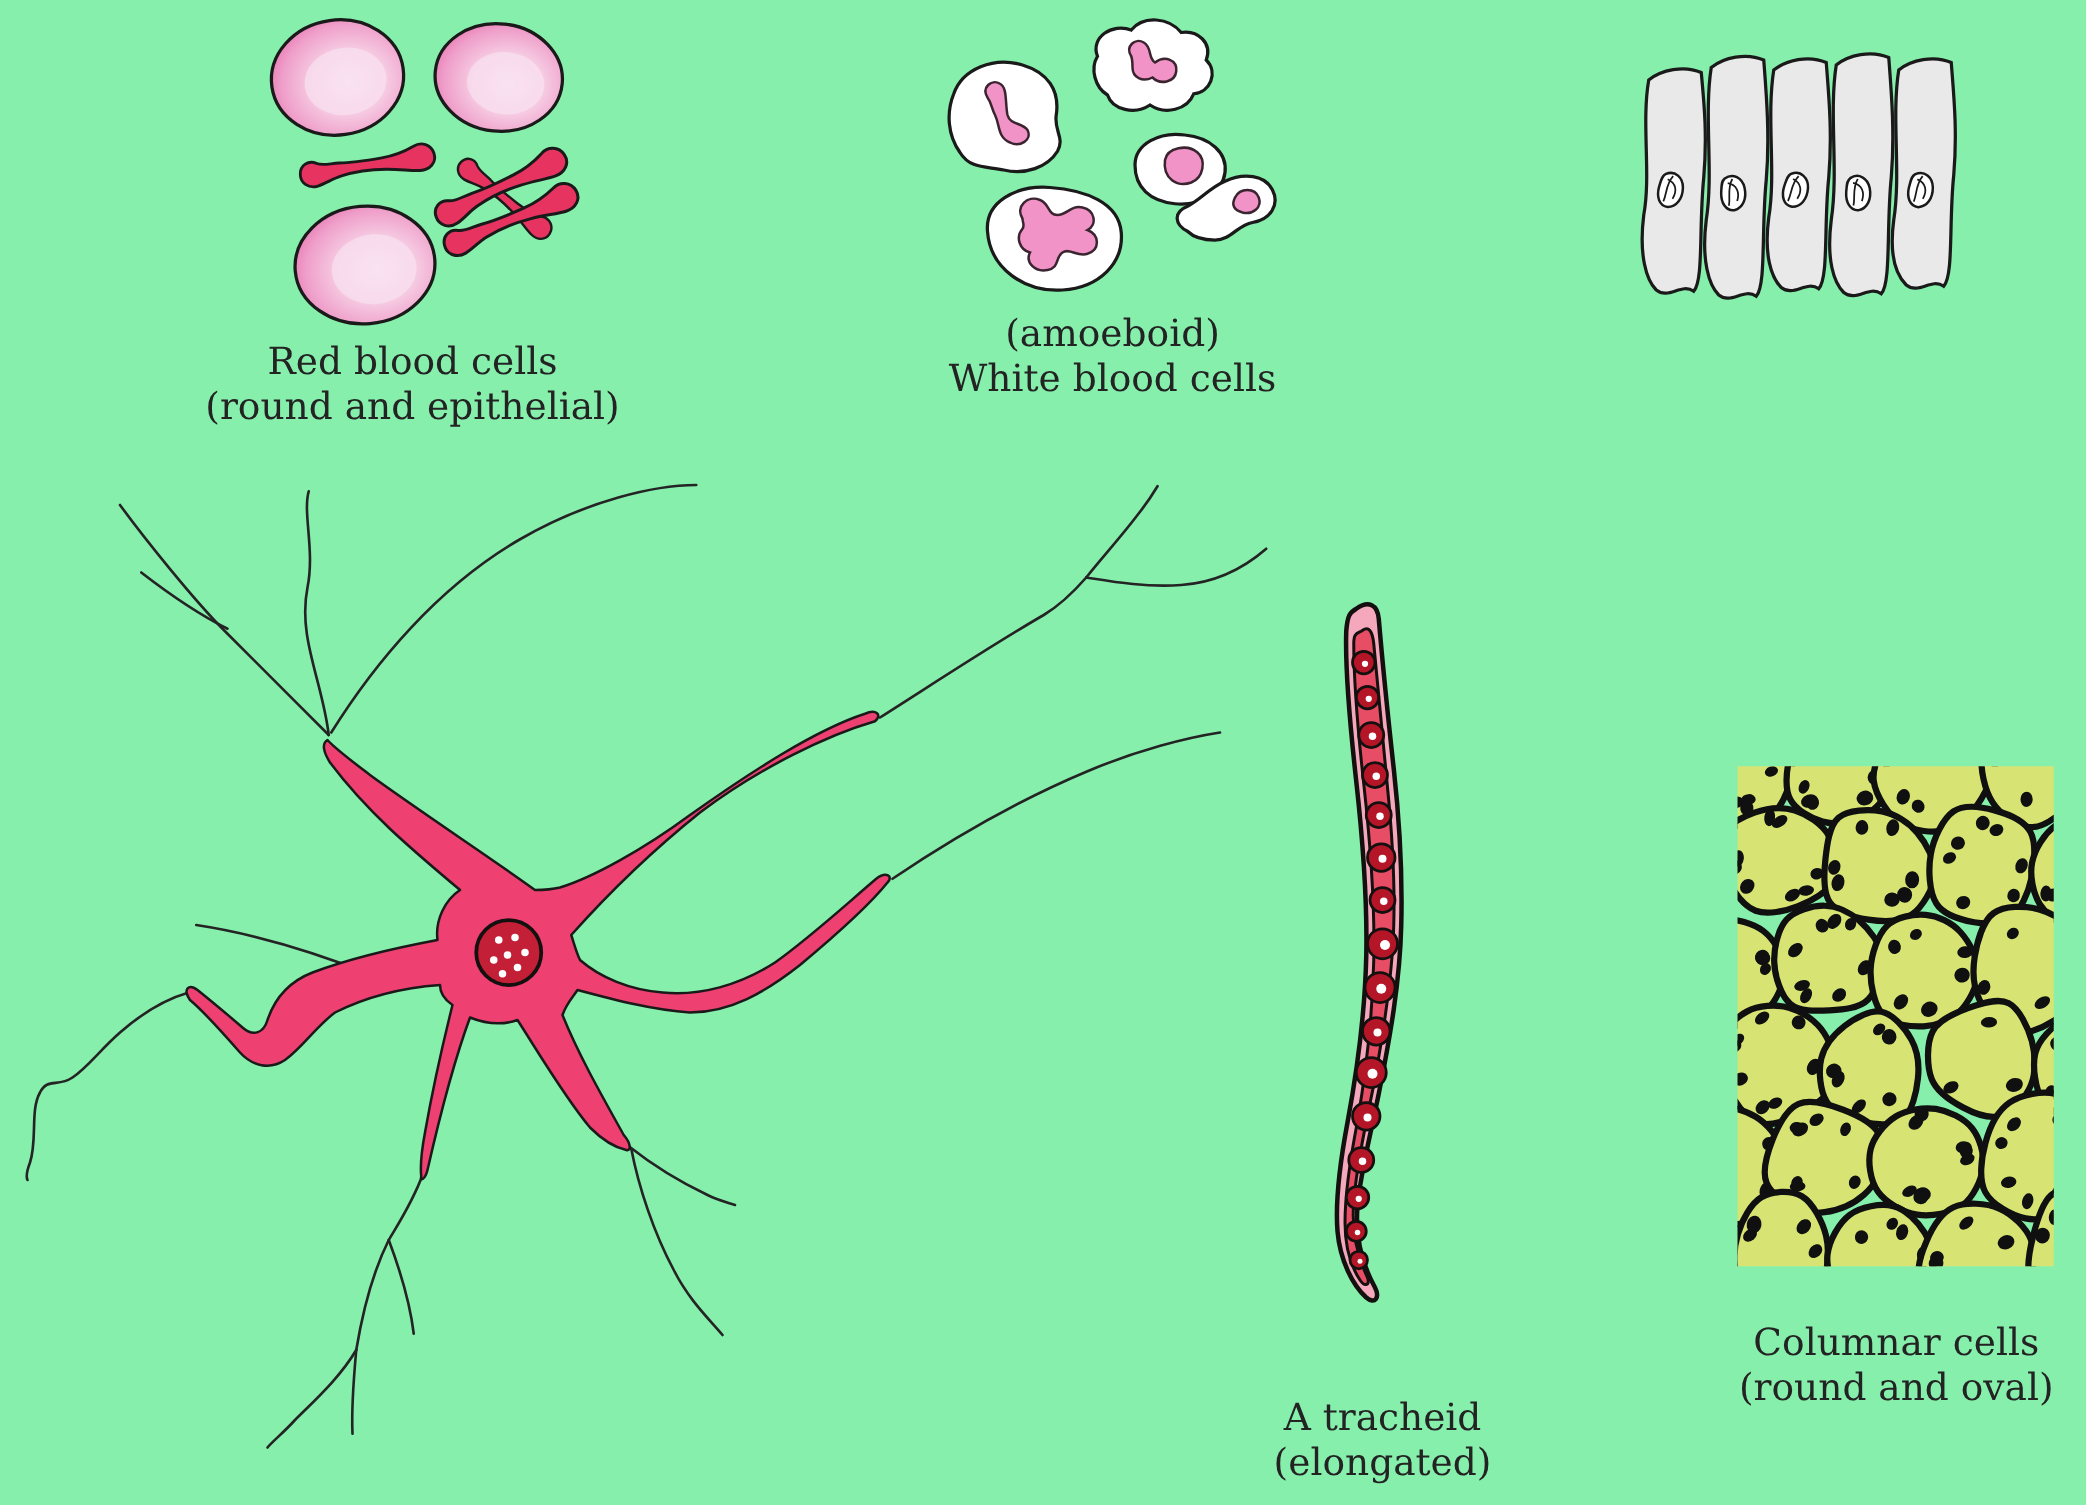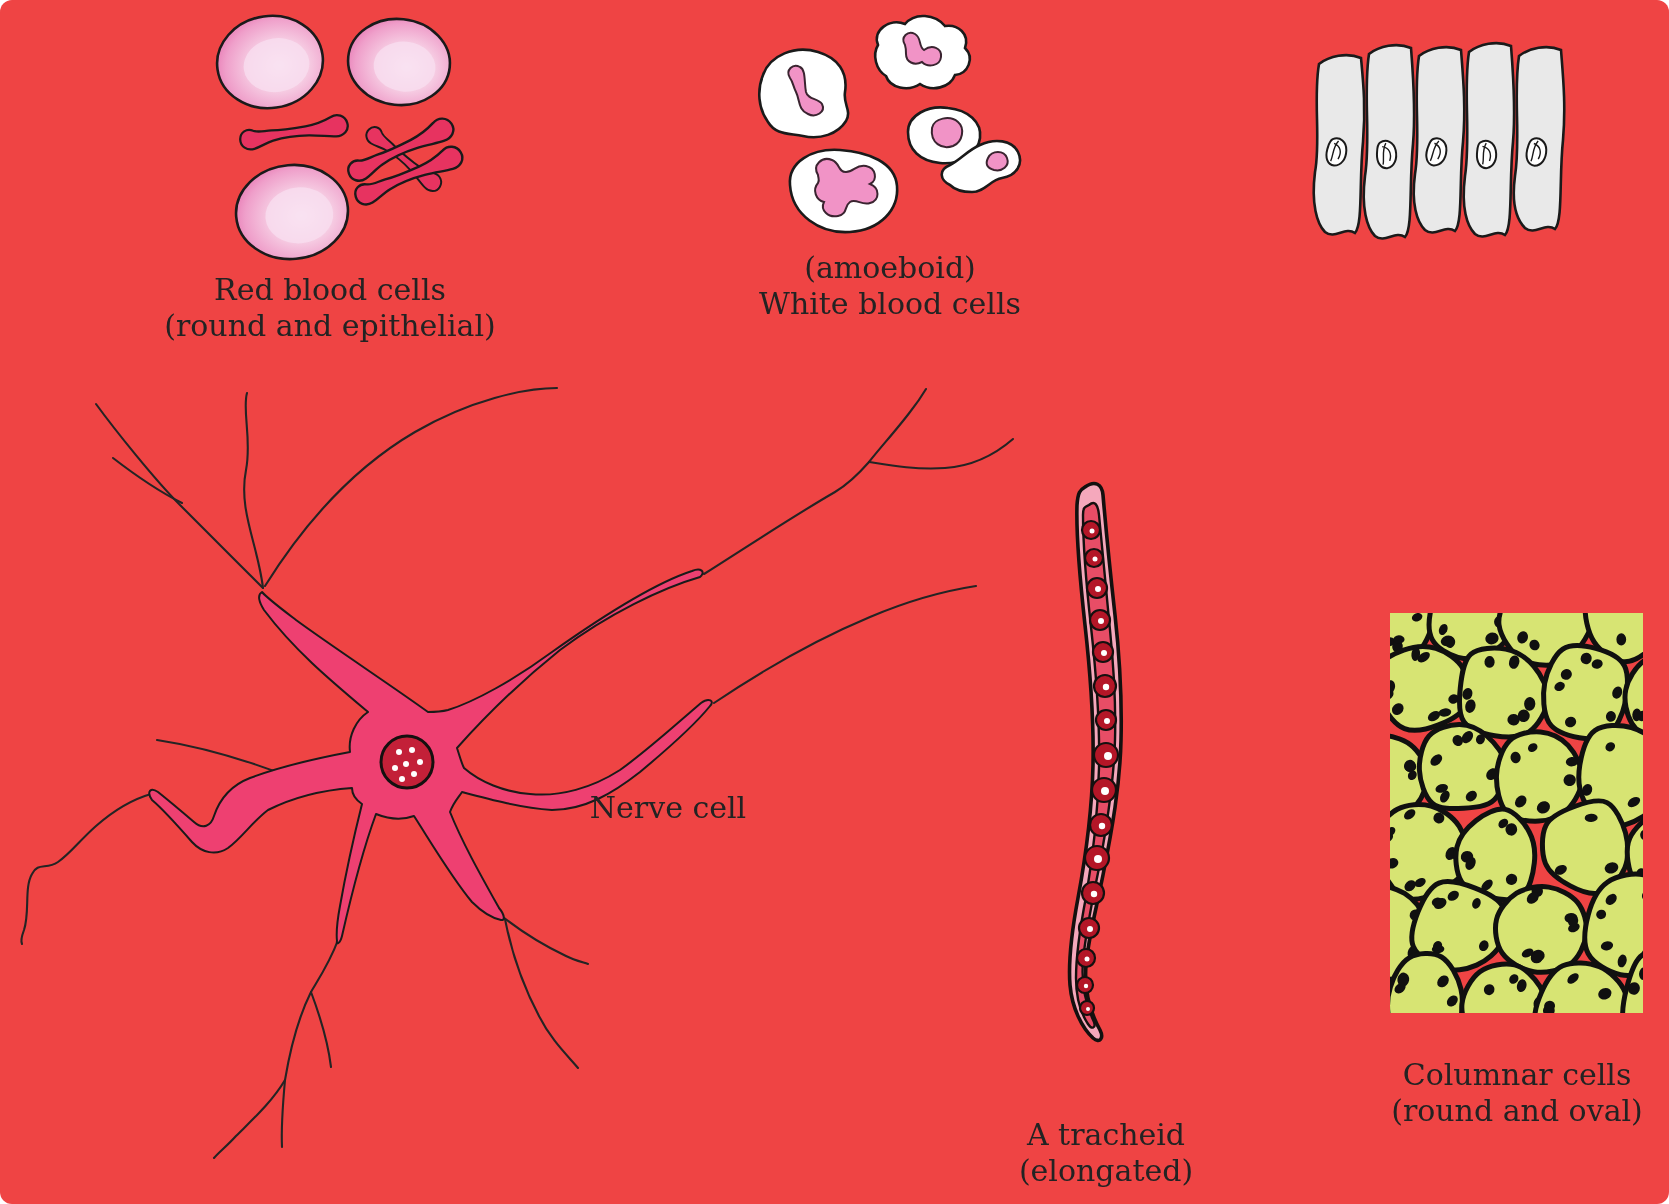--- a/index.html
+++ b/index.html
@@ -1,19 +1,18 @@
 <!DOCTYPE html>
 <html><head>
 <meta charset="utf-8">
 <style>
   html,body{margin:0;padding:0;background:#ffffff;}
   #stage{
-    position:relative;width:1669px;height:1204px;background:#ef4444;overflow:hidden;
+    position:relative;width:1669px;height:1204px;background:#86efac;overflow:hidden;
     font-family:"DejaVu Serif","Liberation Serif",serif;
-    border-radius:12px;
   }
   #art{position:absolute;left:0;top:0;}
   .lbl{
     position:absolute;transform:translateX(-50%);
     text-align:center;color:#232323;font-size:30px;line-height:36px;white-space:nowrap;
   }
 </style>
 </head>
 <body>
 
@@ -414,21 +413,20 @@
 
   <div class="lbl" style="left:330px;top:272px;">
     <div>Red blood cells</div>
     <div>(round and epithelial)</div>
   </div>
   <div class="lbl" style="left:890px;top:250px;">
     <div>(amoeboid)</div>
     <div>White blood cells</div>
   </div>
   <div class="lbl" style="left:668px;top:790px;">
-    <div>Nerve cell</div>
   </div>
   <div class="lbl" style="left:1106px;top:1117px;">
     <div>A tracheid</div>
     <div>(elongated)</div>
   </div>
   <div class="lbl" style="left:1517px;top:1057px;">
     <div>Columnar cells</div>
     <div>(round and oval)</div>
   </div>
 </div>

